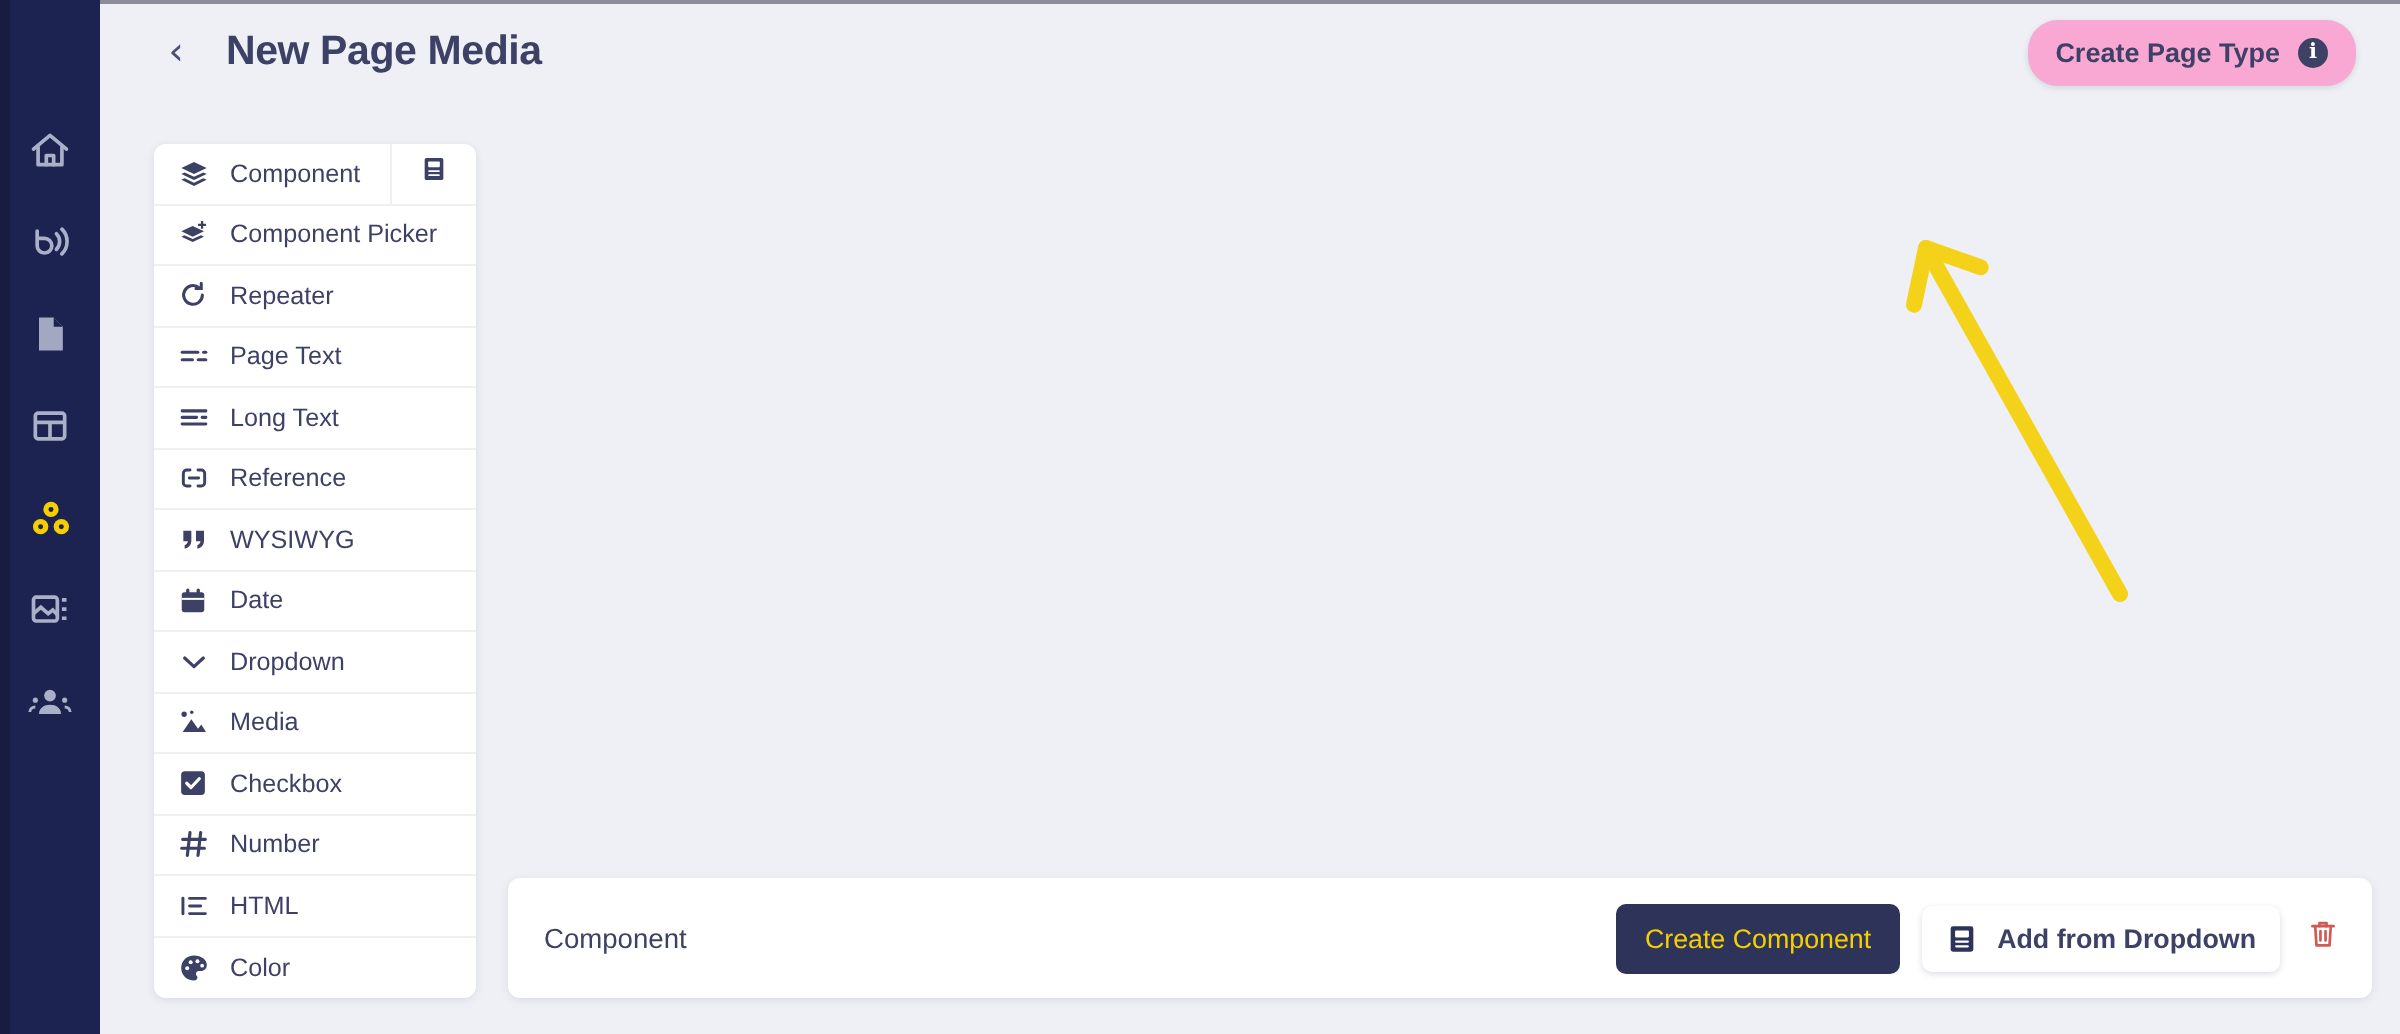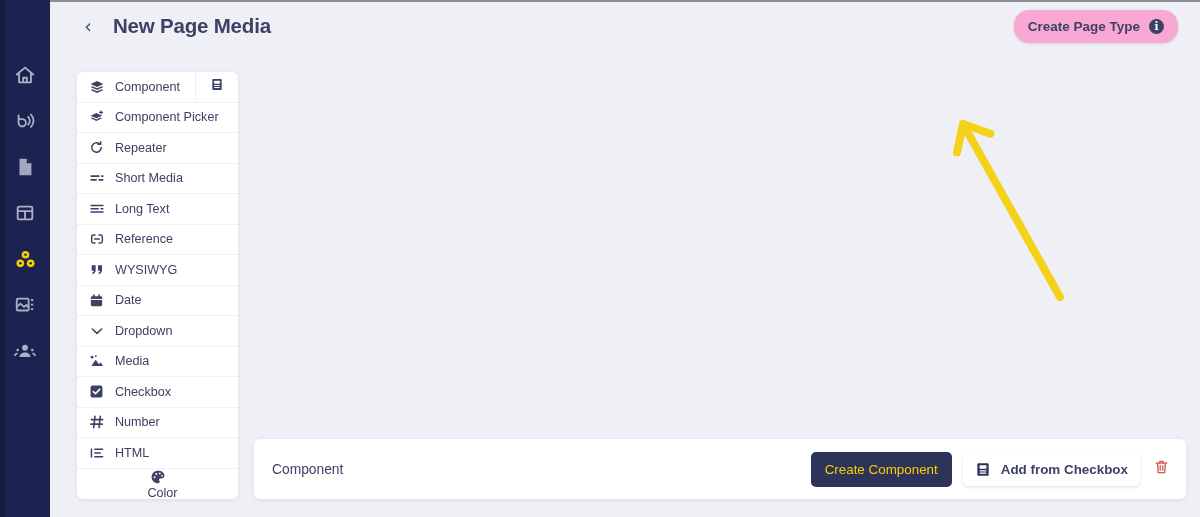--- a/index.html
+++ b/index.html
@@ -111,21 +111,21 @@
     flex: 0 0 161px;
   }
   .type-row {
     height: 30.5px;
     display: flex; align-items: center;
     padding: 0 11px;
     border-bottom: 1px solid #eef0f4;
     cursor: pointer;
     position: relative;
   }
-  .type-row:last-child { border-bottom: none; flex-direction: column; }
+  .type-row:last-child { border-bottom: none; }
   .type-icon {
     width: 17px; height: 17px;
     flex: 0 0 17px;
     display: flex; align-items: center; justify-content: center;
     color: #3d4165;
   }
   .type-icon svg { display: block; }
   .type-label {
     margin-left: 10px;
     font-size: 12.6px;
@@ -349,21 +349,21 @@
 
         <div class="type-row">
           <span class="type-icon">
             <svg width="16" height="16" viewBox="0 0 24 24" fill="currentColor">
               <rect x="2" y="8" width="14" height="2.4" rx="1.2"></rect>
               <rect x="18" y="8" width="4" height="2.4" rx="1.2"></rect>
               <rect x="2" y="13.6" width="10" height="2.4" rx="1.2"></rect>
               <rect x="14" y="13.6" width="8" height="2.4" rx="1.2"></rect>
             </svg>
           </span>
-          <span class="type-label">Short Media</span>
+          <span class="type-label">Page Text</span>
         </div>
 
         <div class="type-row">
           <span class="type-icon">
             <svg width="16" height="16" viewBox="0 0 24 24" fill="currentColor">
               <rect x="2" y="5.5" width="20" height="2.3" rx="1.1"></rect>
               <rect x="2" y="10.4" width="13" height="2.3" rx="1.1"></rect>
               <rect x="17" y="10.4" width="5" height="2.3" rx="1.1"></rect>
               <rect x="2" y="15.3" width="20" height="2.3" rx="1.1"></rect>
             </svg>
@@ -479,21 +479,21 @@
 
           <div class="btn-add-library">
             <span class="book">
               <svg width="16" height="17" viewBox="0 0 24 24" fill="currentColor">
                 <rect x="3.5" y="2.5" width="17" height="19" rx="1.8"></rect>
                 <rect x="6.8" y="5.6" width="10.4" height="5.2" rx="0.8" fill="#ffffff"></rect>
                 <rect x="6.8" y="13.2" width="10.4" height="1.7" rx="0.85" fill="#ffffff"></rect>
                 <rect x="6.8" y="16.6" width="10.4" height="1.7" rx="0.85" fill="#ffffff"></rect>
               </svg>
             </span>
-            <span>Add from Checkbox</span>
+            <span>Add from Dropdown</span>
           </div>
 
           <div class="trash-btn">
             <span>
               <svg width="17" height="18" viewBox="0 0 24 24" fill="none" stroke="currentColor" stroke-width="1.9" stroke-linecap="round" stroke-linejoin="round">
                 <path d="M4.5 6.5h15"></path>
                 <path d="M9.5 6.5V4.3h5v2.2"></path>
                 <path d="M6.5 6.5 7.4 20h9.2l.9-13.5"></path>
                 <path d="M10.2 10v6.5M13.8 10v6.5"></path>
               </svg>

